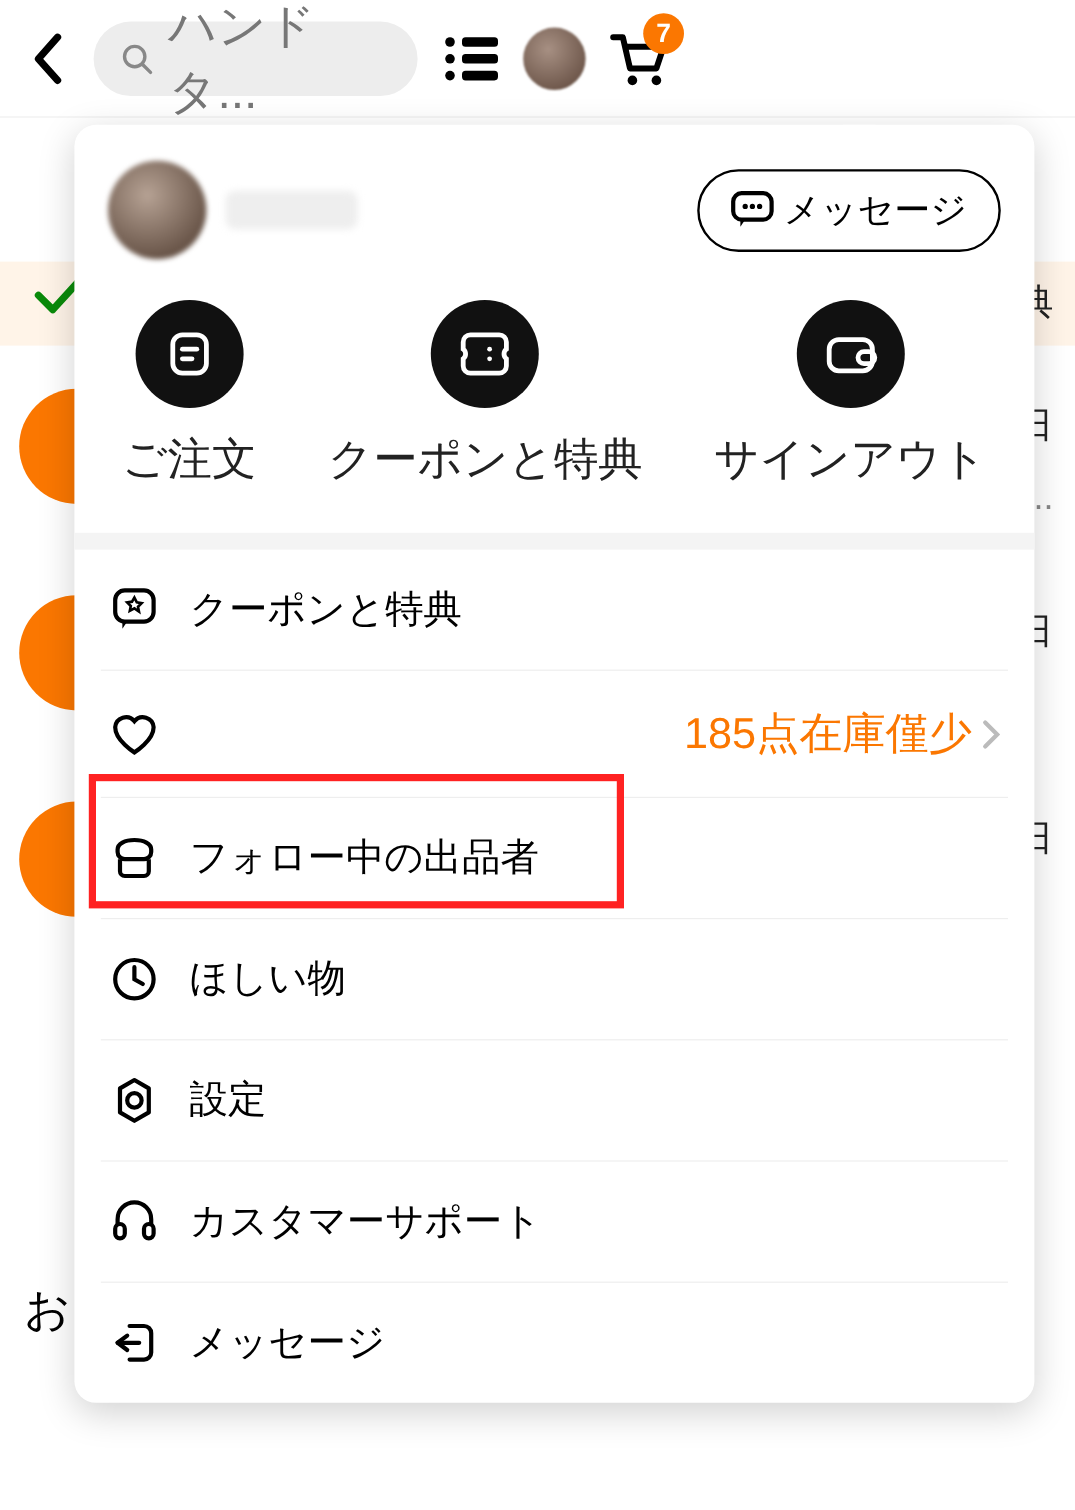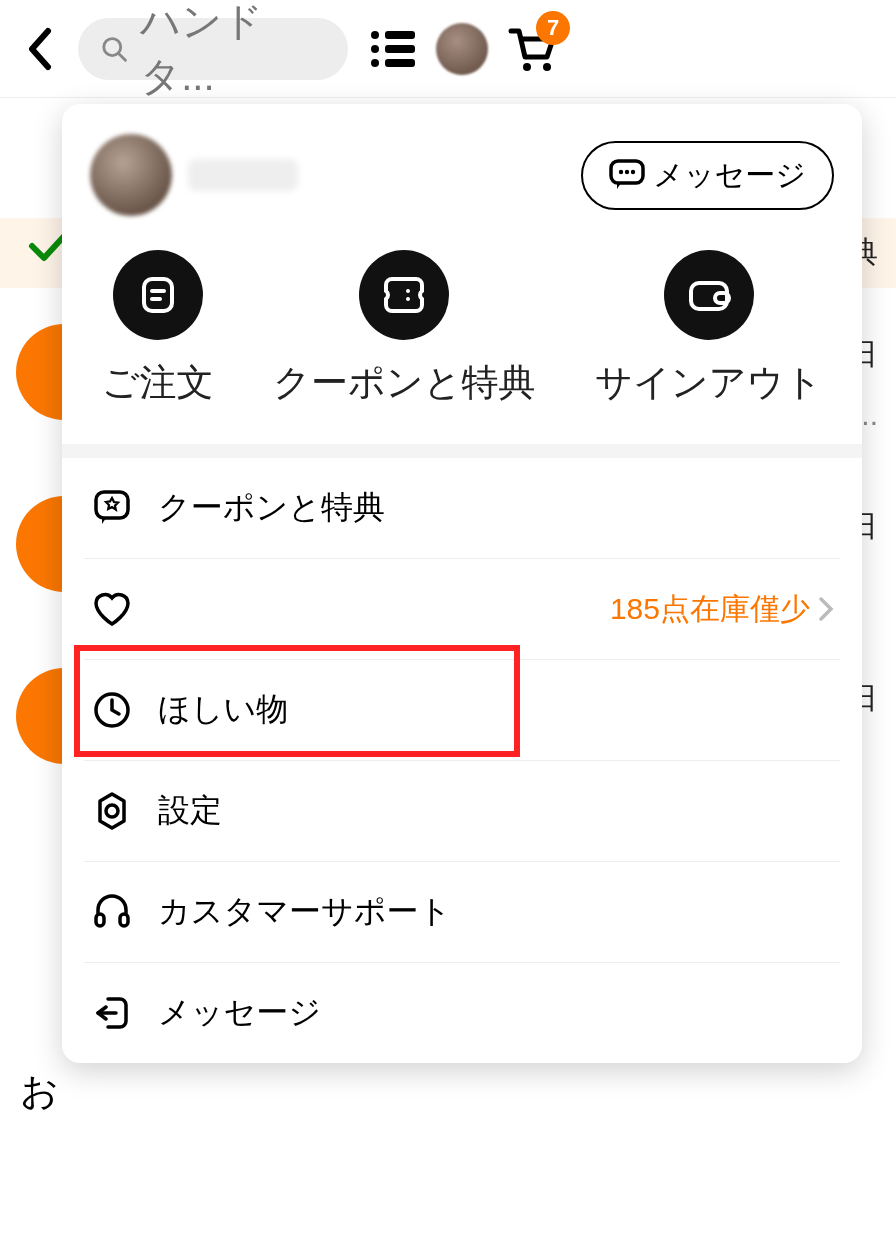--- a/index.html
+++ b/index.html
@@ -114,21 +114,21 @@
     display:flex; align-items:center; gap:24px;
     padding: 28px 6px;
     border-bottom: 1px solid #eee;
     font-size: 32px;
     cursor:pointer;
     position: relative;
   }
   .menu-item .mi-icon { width:44px; height:44px; display:flex; align-items:center; justify-content:center; flex-shrink:0; }
   .menu-item .mi-right {
     margin-left:auto; display:flex; align-items:center; gap:8px;
-    color:#fb7701; font-size:30px;
+    color:#fb7701; font-size:36px;
   }
   .highlight-box {
     position:absolute;
     border: 6px solid #f22;
     left: 74px;
     top: 645px;
     width: 446px;
     height: 112px;
     z-index: 20;
     pointer-events:none;
@@ -261,20 +261,29 @@
         </span>
       <span class="mi-right">
         <span>185点在庫僅少</span>
         <svg width="16" height="26" viewBox="0 0 16 26">
             <polyline points="3,3 13,13 3,23" fill="none" stroke="#bbb" stroke-width="3.5" stroke-linecap="round"></polyline>
           </svg>
       </span>
     </div>
     <div class="menu-item">
       <span class="mi-icon">
+          <svg width="40" height="38" viewBox="0 0 40 38">
+            <path d="M6 12c0-5 6-8 14-8s14 3 14 8v2a6 6 0 0 1-6 6H12a6 6 0 0 1-6-6z" fill="none" stroke="#000" stroke-width="3.5"></path>
+            <path d="M8 20v10a4 4 0 0 0 4 4h16a4 4 0 0 0 4-4V20" fill="none" stroke="#000" stroke-width="3.5"></path>
+          </svg>
+        </span>
+      <span>フォロー中の出品者</span>
+    </div>
+    <div class="menu-item">
+      <span class="mi-icon">
           <svg width="40" height="40" viewBox="0 0 40 40">
             <circle cx="20" cy="20" r="16" fill="none" stroke="#000" stroke-width="3.5"></circle>
             <polyline points="20,10 20,20 27,24" fill="none" stroke="#000" stroke-width="3.5" stroke-linecap="round"></polyline>
           </svg>
         </span>
       <span>ほしい物</span>
     </div>
     <div class="menu-item">
       <span class="mi-icon">
           <svg width="40" height="40" viewBox="0 0 40 40">

